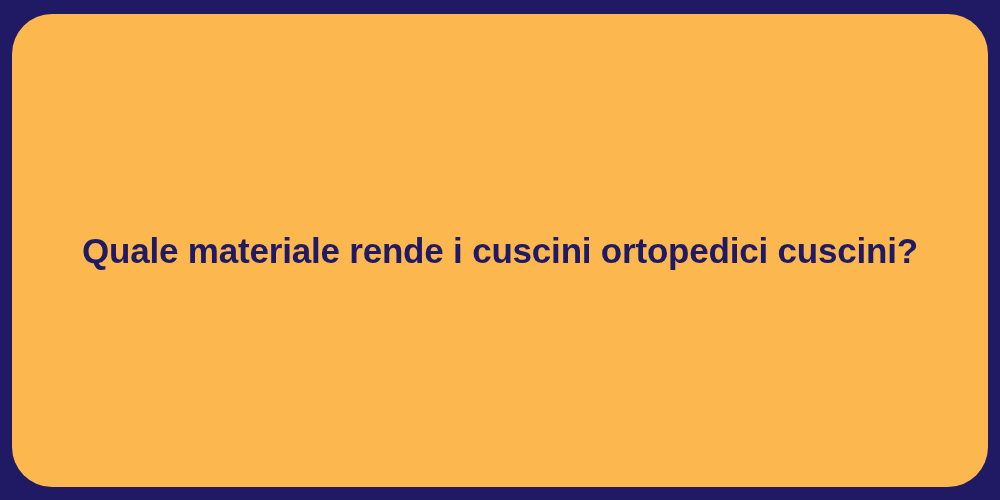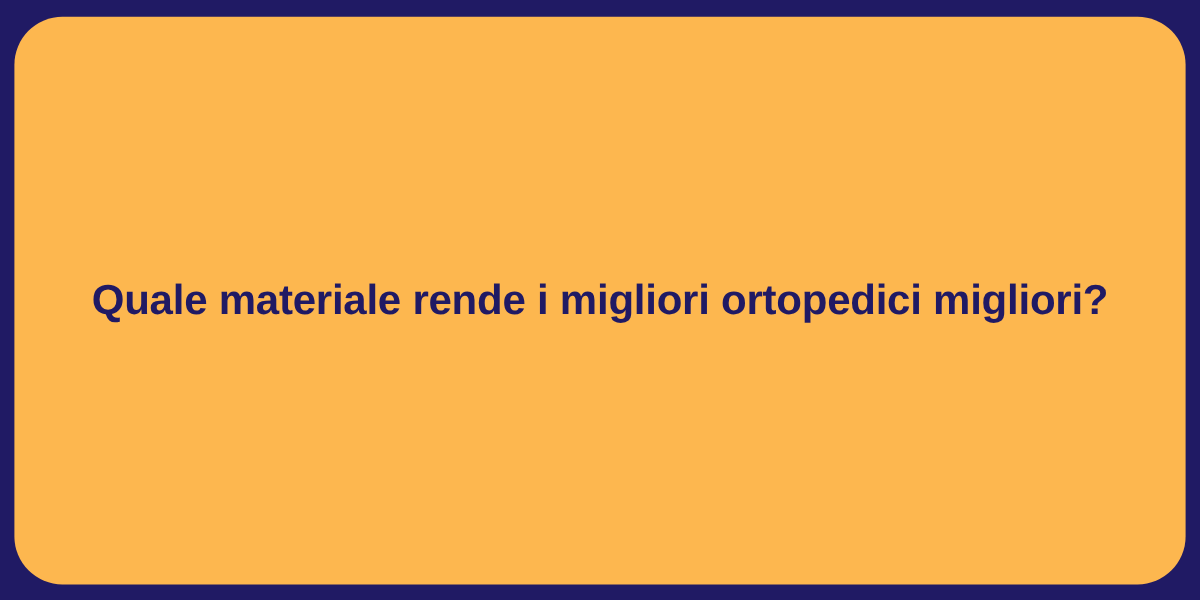--- a/index.html
+++ b/index.html
@@ -49,15 +49,15 @@
     line-height: 1.25;
     letter-spacing: -0.2px;
     white-space: nowrap;
   }
 </style>
 </head>
 <body>
 
 <div class="frame">
   <div class="card">
-    <h1 class="headline">Quale materiale rende i migliori ortopedici migliori?</h1>
+    <h1 class="headline">Quale materiale rende i cuscini ortopedici cuscini?</h1>
   </div>
 </div>
 
 </body></html>

